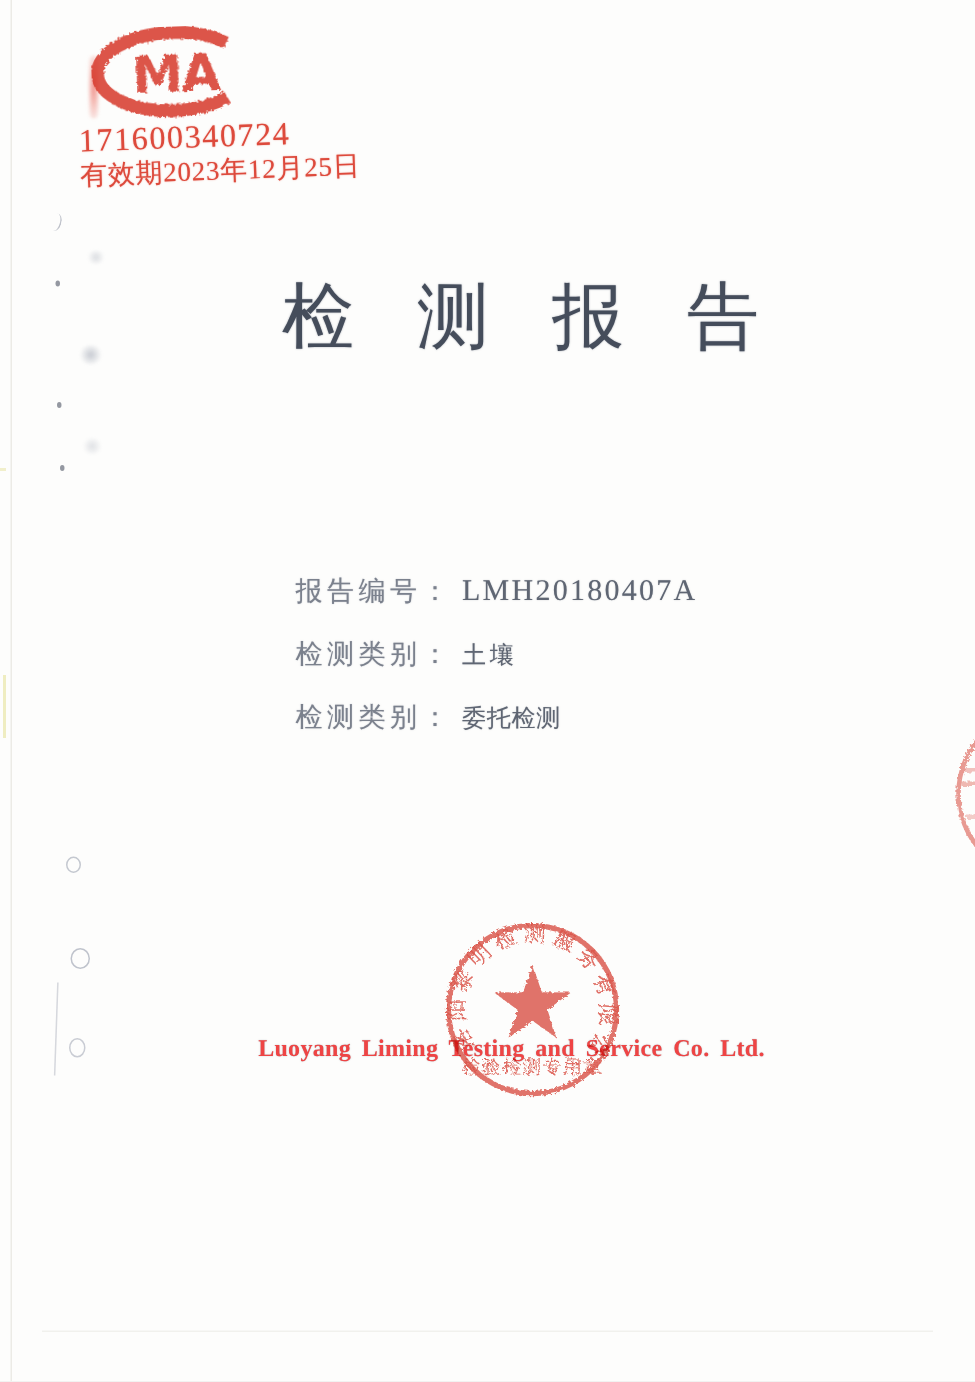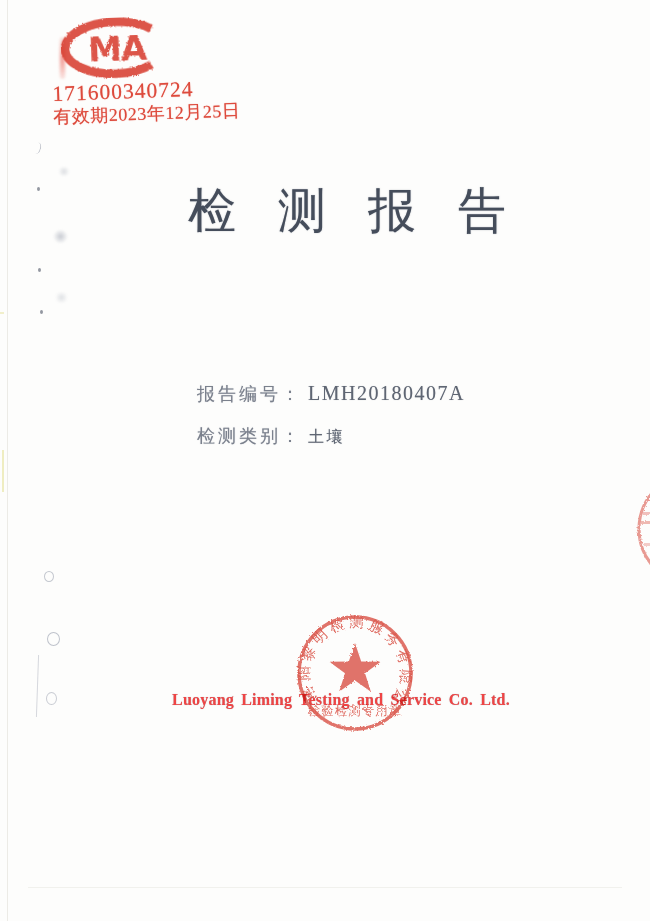--- a/index.html
+++ b/index.html
@@ -108,20 +108,23 @@
   <div class="content">
     <div class="title"><span>检测报告</span></div>
 
     <div class="fields">
       <div class="frow">
         <span class="flabel">报告编号：</span><span class="fvalue code">LMH20180407A</span>
       </div>
       <div class="frow">
         <span class="flabel">检测类别：</span><span class="fvalue wide">土壤</span>
       </div>
+      <div class="frow">
+        <span class="flabel">检测类别：</span><span class="fvalue">委托检测</span>
+      </div>
     </div>
 
     <div class="company-en">Luoyang Liming Testing and Service Co. Ltd.</div>
   </div>
 
   <svg class="seal" viewBox="0 0 130 130">
     <g filter="url(#rough)">
       <circle cx="65" cy="65" r="56" fill="none" stroke="#d6382b" stroke-width="3.5" opacity="0.82"></circle>
       <polygon points="65,35 71.2,53.5 90.7,53.7 75,65.2 80.9,83.8 65,72.5 49.1,83.8 55,65.2 39.3,53.7 58.8,53.5" fill="#d6382b" opacity="0.82"></polygon>
       <path id="ringpath" d="M 27.3 91.4 A 46 46 0 1 1 102.7 91.4" fill="none"></path>

